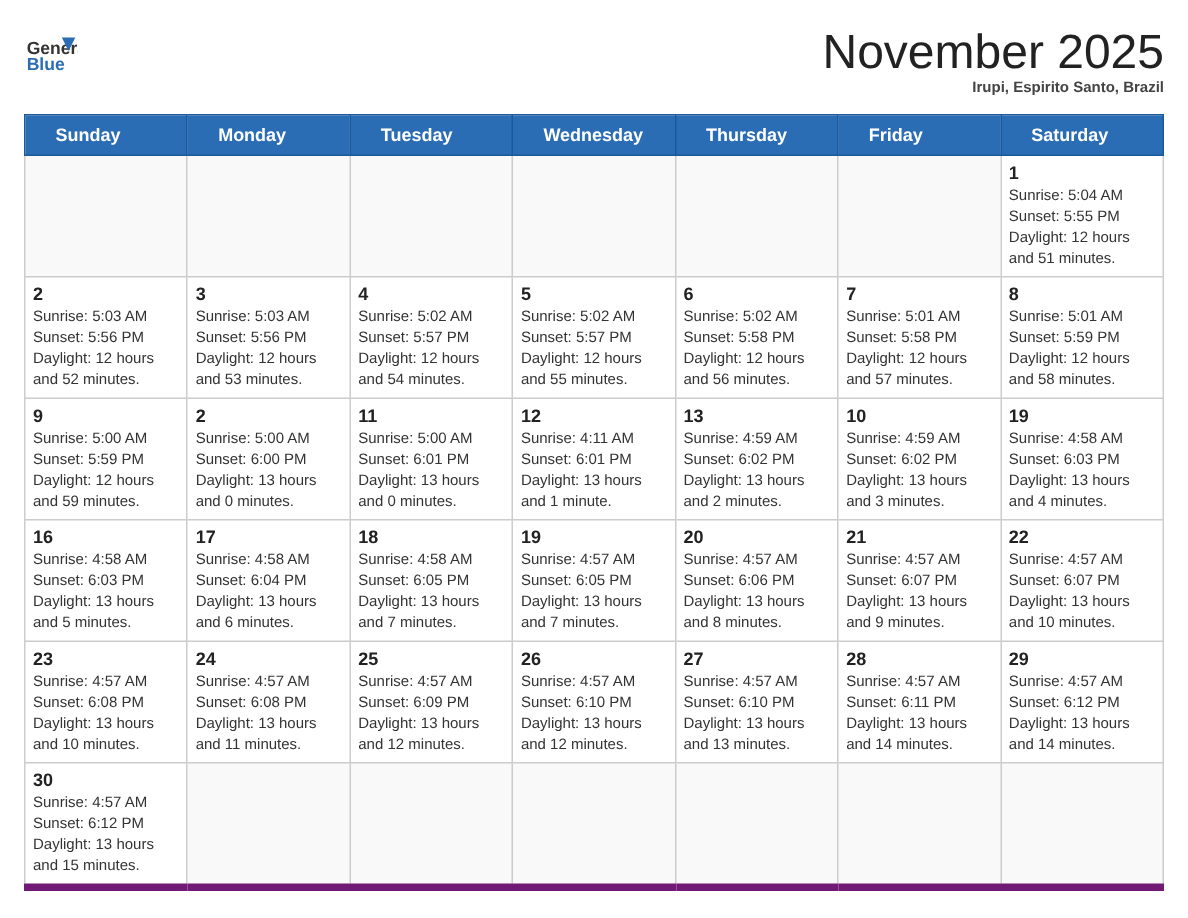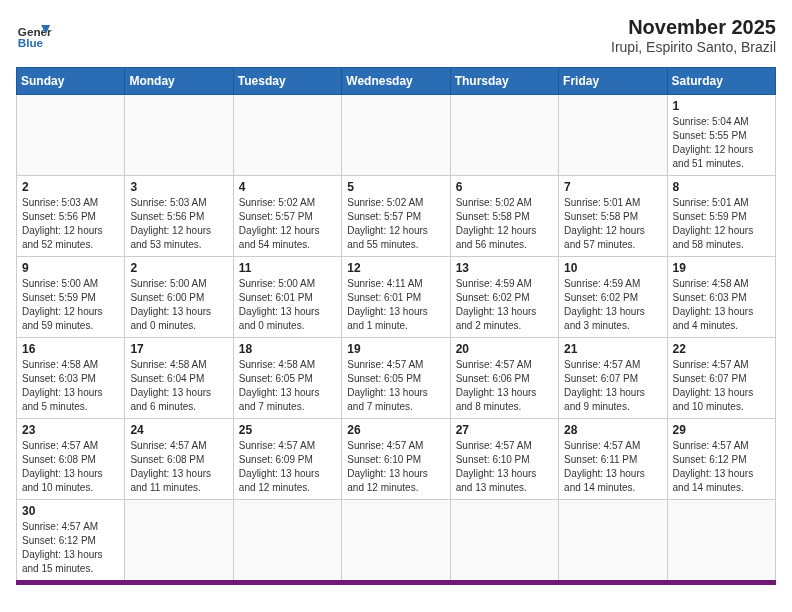--- a/index.html
+++ b/index.html
@@ -22,41 +22,41 @@
       gap: 4px;
     }
     .logo-icon {
       width: 36px;
       height: 36px;
     }
     .title-block {
       text-align: right;
     }
     .title-block h1 {
-      font-size: 20px;
-      font-weight: bold;
+      font-size: 32px;
+      font-weight: normal;
       color: #222;
       text-align: right;
     }
     .title-block h2 {
-      font-size: 14px;
-      font-weight: normal;
+      font-size: 10px;
+      font-weight: bold;
       color: #444;
     }
     .calendar {
       width: 100%;
       border-collapse: collapse;
       border: 1px solid #ccc;
     }
     .calendar th {
       background-color: #2a6db5;
       color: #fff;
       font-size: 12px;
       font-weight: bold;
-      padding: 6px 4px;
+      padding: 6px 20px;
       text-align: left;
       border: 1px solid #1a5a9a;
     }
     .calendar td {
       vertical-align: top;
       border: 1px solid #ccc;
       padding: 4px 5px;
       width: 108px;
       min-height: 80px;
       font-size: 9.5px;

